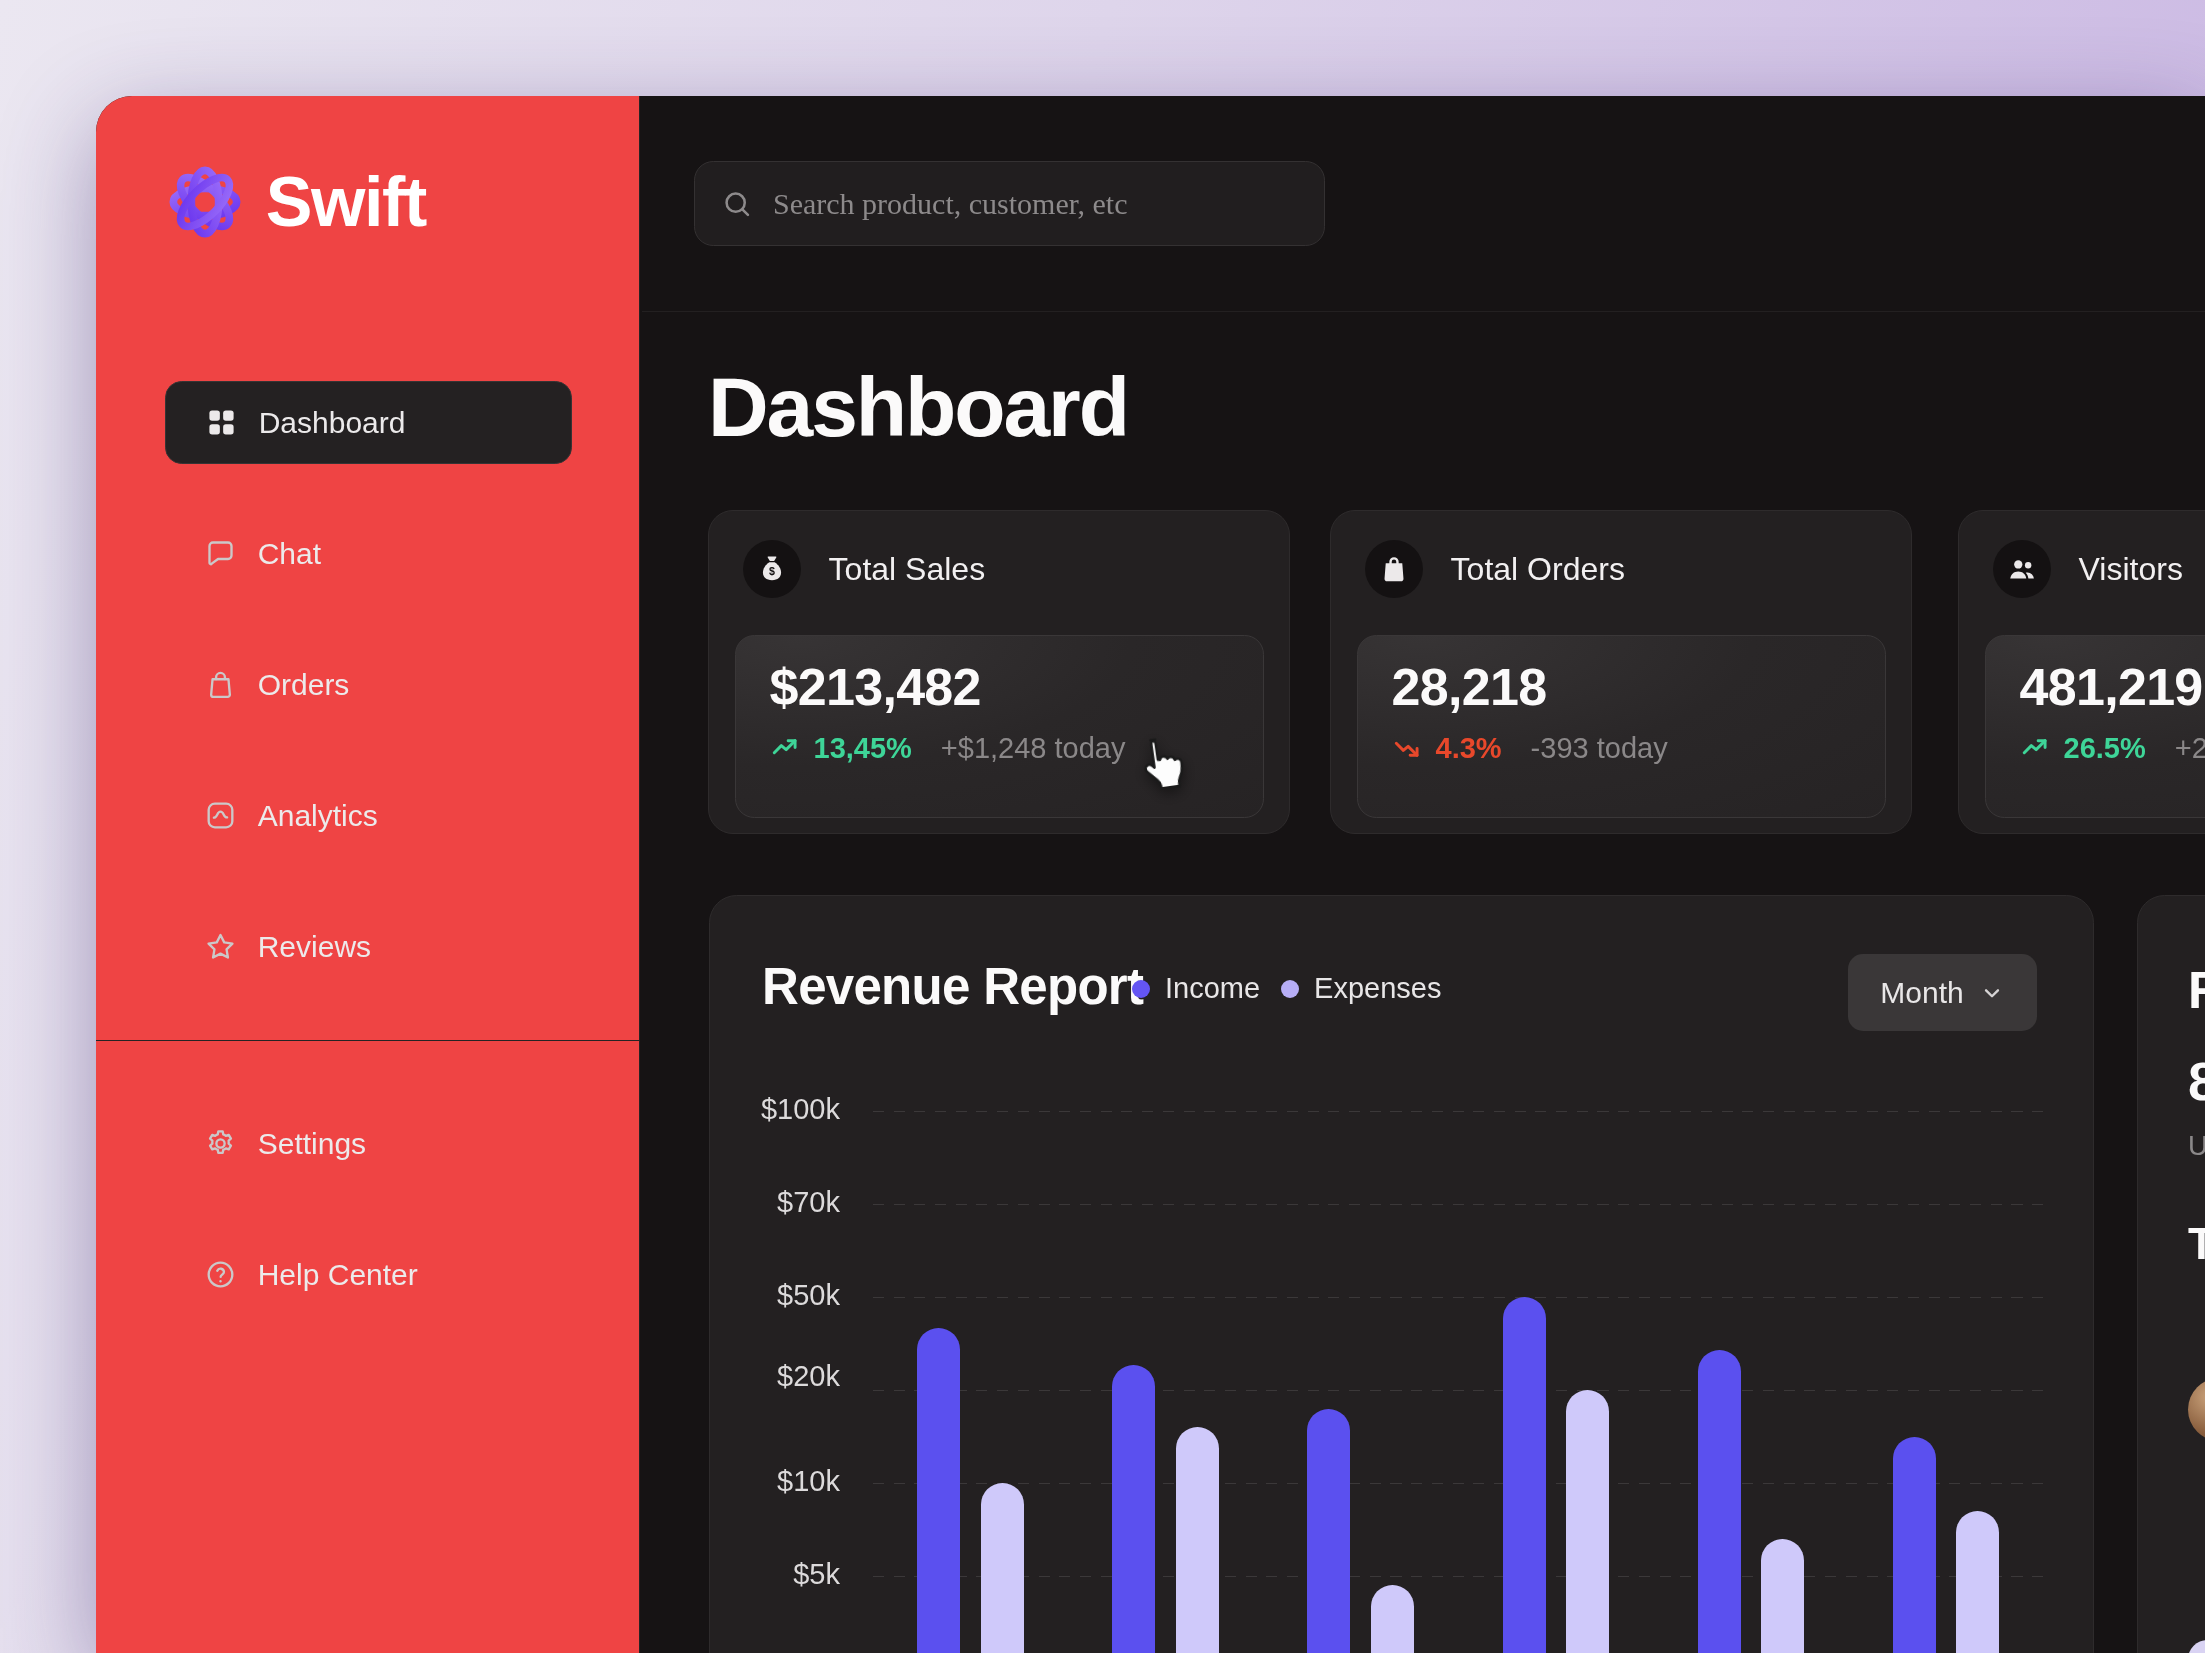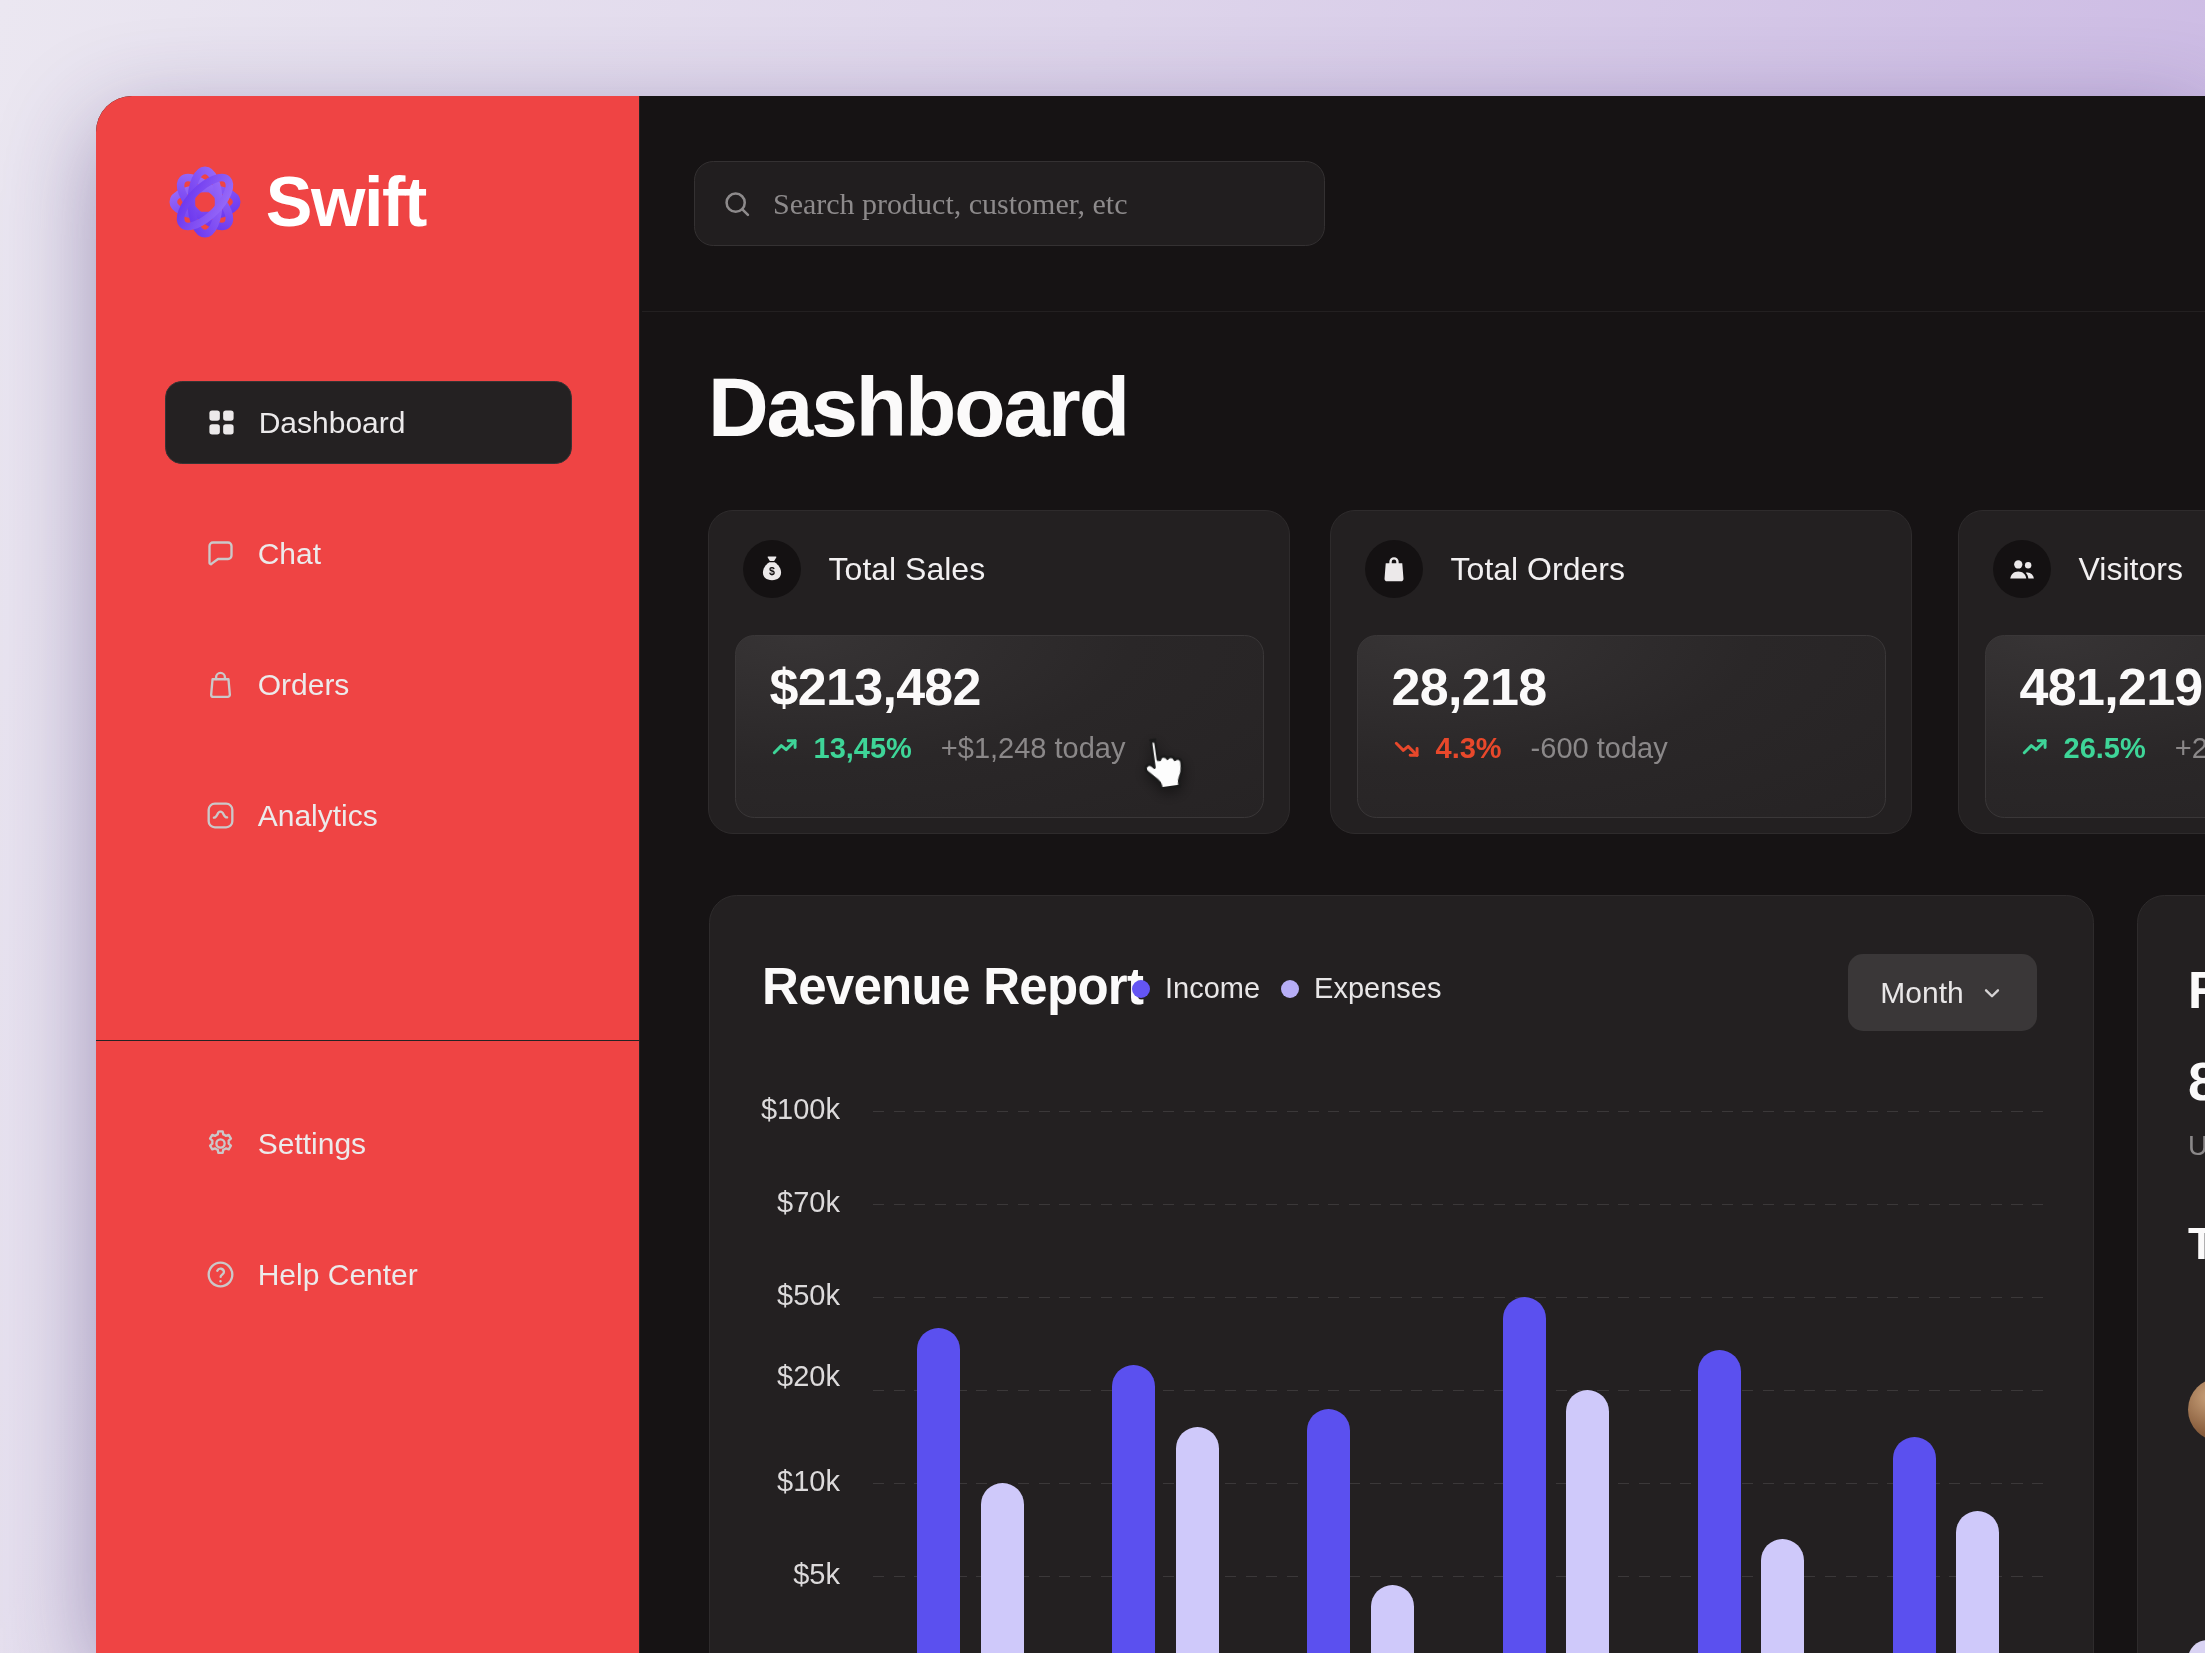--- a/index.html
+++ b/index.html
@@ -153,20 +153,28 @@
         </div>
         <div class="nav-item">
           <span class="nav-icon">
             <svg viewBox="0 0 24 24" fill="none" stroke="#cbc8c9" stroke-width="1.7" stroke-linecap="round" stroke-linejoin="round">
                 <rect x="3.4" y="3.4" width="17.2" height="17.2" rx="4.5"></rect>
                 <path d="M7.2 13.6c2.7 0 2.1-4.4 4.8-4.4s2.1 4.6 4.8 4.2"></path>
               </svg>
           </span>
           <span class="nav-label">Analytics</span>
         </div>
+        <div class="nav-item">
+          <span class="nav-icon">
+            <svg viewBox="0 0 24 24" fill="none" stroke="#cbc8c9" stroke-width="1.7" stroke-linecap="round" stroke-linejoin="round">
+                <path d="M12 3.6l2.7 5.4 6 .9-4.3 4.2 1 5.9-5.4-2.8-5.4 2.8 1-5.9L3.3 9.9l6-.9z"></path>
+              </svg>
+          </span>
+          <span class="nav-label">Reviews</span>
+        </div>
       </nav>
 
       <div class="sidebar-divider"></div>
 
       <nav class="nav secondary">
         <div class="nav-item">
           <span class="nav-icon">
             <svg viewBox="0 0 24 24" fill="none" stroke="#cbc8c9" stroke-width="1.7" stroke-linecap="round" stroke-linejoin="round">
                 <path d="M10.4 3.2h3.2l.4 2.2a7 7 0 0 1 1.9 1.1l2.1-.8 1.6 2.8-1.7 1.4a7 7 0 0 1 0 2.2l1.7 1.4-1.6 2.8-2.1-.8a7 7 0 0 1-1.9 1.1l-.4 2.2h-3.2l-.4-2.2a7 7 0 0 1-1.9-1.1l-2.1.8-1.6-2.8 1.7-1.4a7 7 0 0 1 0-2.2L4.4 8.5 6 5.7l2.1.8a7 7 0 0 1 1.9-1.1z"></path>
                 <circle cx="12" cy="12" r="3"></circle>
@@ -241,21 +249,21 @@
         <div class="stat-inner">
           <div class="stat-value">28,218</div>
           <div class="stat-trend">
             <span class="trend-icon" style="color: rgb(232, 72, 43);">
               <svg viewBox="0 0 24 24" fill="none" stroke="currentColor" stroke-width="2.2" stroke-linecap="round" stroke-linejoin="round">
                   <path d="M3.2 8.5l5.3 5.3 3.6-3 6.7 6.7"></path>
                   <path d="M18.8 12.3v5.2h-5.2"></path>
                 </svg>
             </span>
             <span class="trend-pct" style="color: rgb(232, 72, 43);">4.3%</span>
-            <span class="trend-note">-600 today</span>
+            <span class="trend-note">-393 today</span>
           </div>
         </div>
       </section>
 
       <section class="stat-card" style="left:1316px">
         <div class="stat-head">
           <span class="stat-icon-circle">
             <svg viewBox="0 0 24 24" fill="#ece9ea">
                 <circle cx="9.2" cy="8.6" r="3.1"></circle>
                 <path d="M3.2 19.2c.3-3.3 2.8-5.4 6-5.4s5.7 2.1 6 5.4z"></path>

